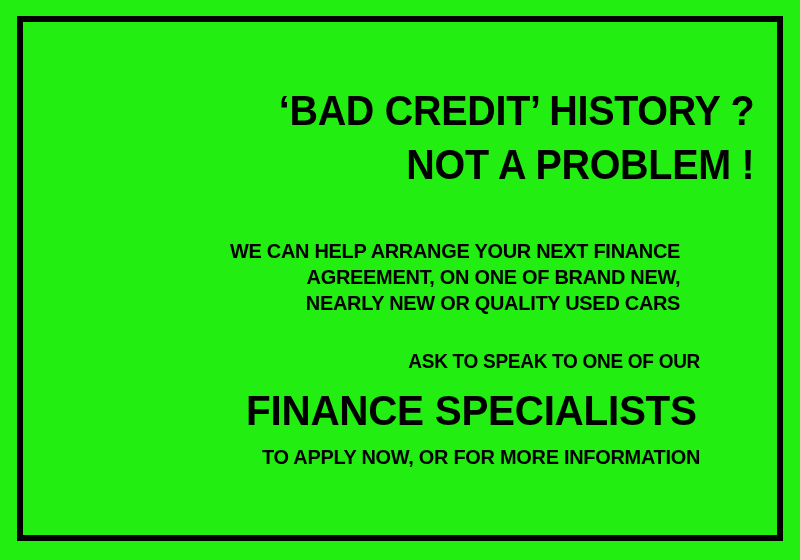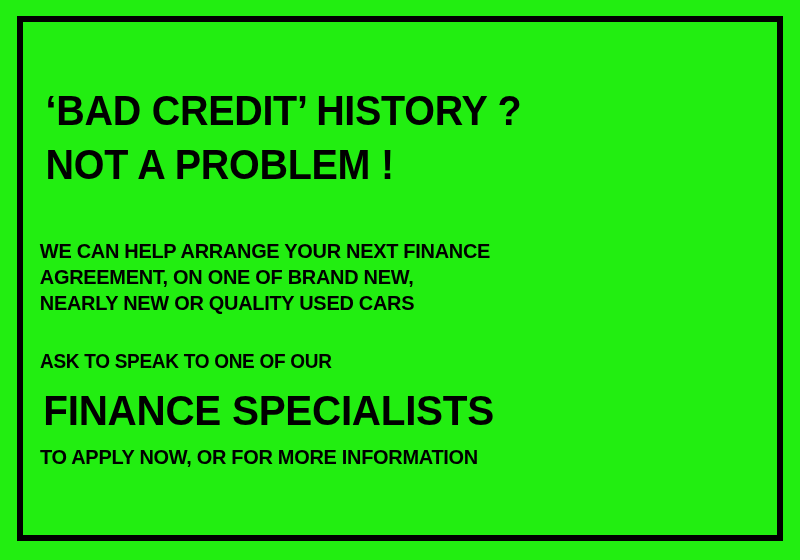--- a/index.html
+++ b/index.html
@@ -35,21 +35,21 @@
     pointer-events: none;
   }
 
   #content {
     position: absolute;
     left: 23px;
     top: 22px;
     width: 754px;
     height: 513px;
     box-sizing: border-box;
-    text-align: left;
+    text-align: right;
     color: #000000;
   }
 
   .line {
     display: block;
     white-space: nowrap;
     color: #000000;
     font-weight: bold;
     letter-spacing: -0.3px;
   }
@@ -79,20 +79,21 @@
     line-height: 26px;
     transform: scaleX(0.95);
   }
 
   
   #cta-block {
     position: absolute;
     left: 0;
     top: 326px;
     width: 678px;
+    padding-left: 16px;
   }
   #cta-lead {
     font-size: 20px;
     line-height: 26px;
     transform: scaleX(0.95);
   }
   #cta-headline {
     font-size: 43px;
     line-height: 56px;
     transform: scaleX(0.94);

